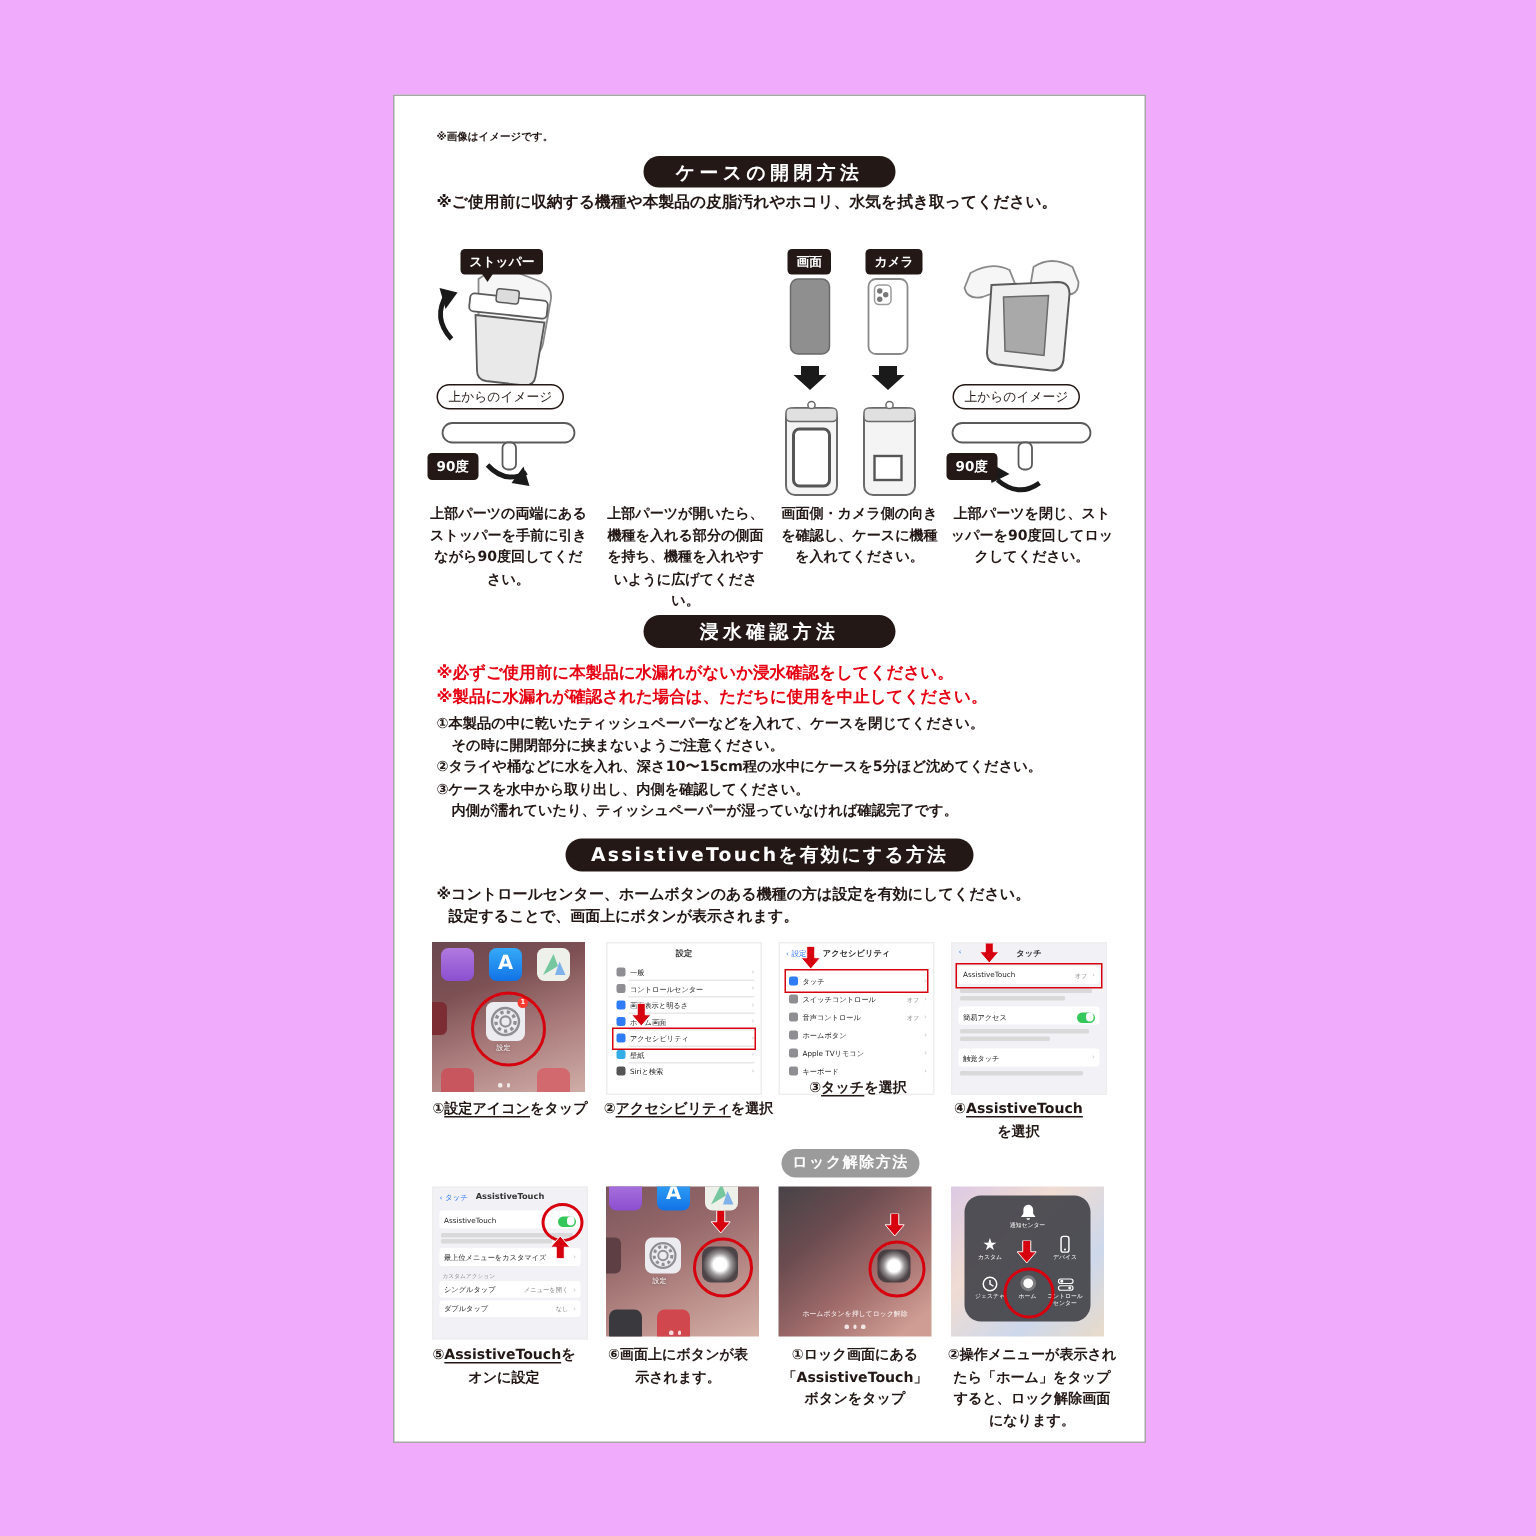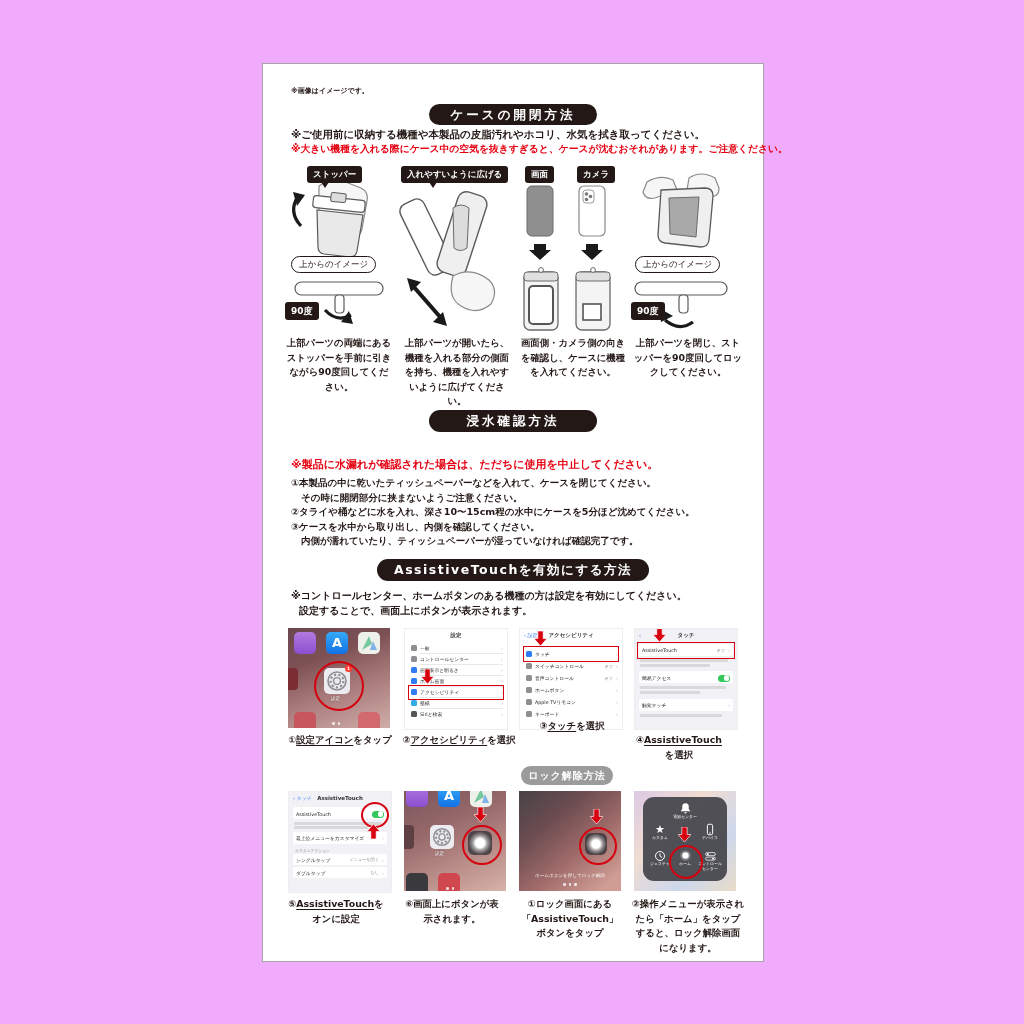--- a/index.html
+++ b/index.html
@@ -72,21 +72,20 @@
 <body>
 
 <div id="canvas">
   <div class="page">
 
     <div class="note-sm" style="left:28px;top:22px;">※画像はイメージです。</div>
 
     <div class="pill" style="left:166px;top:40px;width:168px;height:21px;line-height:21px;font-size:12.5px;">ケースの開閉方法</div>
 
     <div class="note" style="left:28px;top:64px;">※ご使用前に収納する機種や本製品の皮脂汚れやホコリ、水気を拭き取ってください。</div>
-    <div class="note note-red" style="left:28px;top:79px;font-size:9.8px;">※大きい機種を入れる際にケース中の空気を抜きすぎると、ケースが沈むおそれがあります。ご注意ください。</div>
 
     <div class="abs" style="left:0;top:100px;width:500px;height:170px;">
 
       <div class="abs" style="left:22px;top:0;width:106px;height:170px;">
         <div class="tag" style="left:22px;top:2px;"><span>ストッパー</span><i class="ptr"></i></div>
         <svg width="106" height="170" viewBox="0 0 106 170">
           <path d="M34 22 q12 -9 24 -5 l18 7 q8 4 6 13 l-5 28 q-2 9 -11 9 l-22 -3 q-9 -2 -10 -11 z" fill="#f6f6f6" stroke="#8a8a8a" stroke-width="1.2"></path>
           <rect x="28" y="34" width="52" height="12" rx="3" fill="#fff" stroke="#5a5a5a" stroke-width="1.2" transform="rotate(6 54 40)"></rect>
           <rect x="46" y="29" width="15" height="9" rx="2" fill="#dcdcdc" stroke="#5a5a5a" transform="rotate(6 53 33)"></rect>
           <path d="M32 46 l46 5 l-6 36 q-1 6 -7 6 l-26 -3 q-6 -1 -6 -7 z" fill="#e9e9e9" stroke="#5a5a5a" stroke-width="1.2"></path>
@@ -94,32 +93,20 @@
           <polygon points="8,28 20,31 12,42" fill="#1a1a1a"></polygon>
           <rect x="10" y="118" width="88" height="13" rx="6.5" fill="#fff" stroke="#5a5a5a" stroke-width="1.2"></rect>
           <rect x="50" y="131" width="9" height="18" rx="3.5" fill="#fff" stroke="#5a5a5a" stroke-width="1.2"></rect>
           <path d="M40 146 q12 13 26 5" fill="none" stroke="#1a1a1a" stroke-width="3.2"></path>
           <polygon points="68,160 56,158 64,147" fill="#1a1a1a"></polygon>
         </svg>
         <div class="opill" style="left:6px;top:92px;">上からのイメージ</div>
         <div class="tag" style="left:0px;top:138px;font-size:9px;">90度</div>
       </div>
 
-      <div class="abs" style="left:132px;top:0;width:120px;height:170px;">
-        <div class="tag" style="left:6px;top:2px;"><span>入れやすいように広げる</span><i class="ptr" style="left:28px;"></i></div>
-        <svg width="120" height="170" viewBox="0 0 120 170">
-          <rect x="18" y="34" width="26" height="78" rx="8" fill="#fff" stroke="#5a5a5a" stroke-width="1.4" transform="rotate(-26 31 73)"></rect>
-          <rect x="52" y="28" width="30" height="84" rx="9" fill="#efefef" stroke="#5a5a5a" stroke-width="1.4" transform="rotate(18 67 70)"></rect>
-          <path d="M58 44 q8 -6 16 0 l-2 40 q-7 5 -13 0 z" fill="#dcdcdc" stroke="#6a6a6a"></path>
-          <path d="M58 112 q18 -10 36 4 q10 10 2 24 q-14 12 -30 2 q-14 -8 -8 -30 z" fill="#f6f6f6" stroke="#8a8a8a" stroke-width="1.2"></path>
-          <path d="M18 122 L46 154" fill="none" stroke="#1a1a1a" stroke-width="4"></path>
-          <polygon points="12,114 26,118 16,128" fill="#1a1a1a"></polygon>
-          <polygon points="52,162 48,148 38,158" fill="#1a1a1a"></polygon>
-        </svg>
-      </div>
 
       <div class="abs" style="left:254px;top:0;width:108px;height:170px;">
         <div class="tag" style="left:8px;top:2px;">画面</div>
         <div class="tag" style="left:60px;top:2px;">カメラ</div>
         <svg width="108" height="170" viewBox="0 0 108 170">
           <rect x="10" y="22" width="26" height="50" rx="5" fill="#8f8f8f" stroke="#6a6a6a"></rect>
           <rect x="62" y="22" width="26" height="50" rx="5" fill="#fff" stroke="#8a8a8a" stroke-width="1.2"></rect>
           <rect x="66" y="26" width="11" height="13" rx="3" fill="#fff" stroke="#9a9a9a"></rect>
           <circle cx="69.5" cy="30" r="1.8" fill="#777"></circle>
             <circle cx="73.5" cy="32.5" r="1.8" fill="#777"></circle>
@@ -152,20 +139,21 @@
         <div class="tag" style="left:4px;top:138px;font-size:9px;">90度</div>
       </div>
     </div>
 
     <div class="cap" style="left:23px;top:272px;width:106px;">上部パーツの両端にあるストッパーを手前に引きながら90度回してください。</div>
     <div class="cap" style="left:256px;top:272px;width:108px;">画面側・カメラ側の向きを確認し、ケースに機種を入れてください。</div>
     <div class="cap" style="left:138px;top:272px;width:112px;">上部パーツが開いたら、機種を入れる部分の側面を持ち、機種を入れやすいように広げてください。</div>
     <div class="cap" style="left:370px;top:272px;width:110px;">上部パーツを閉じ、ストッパーを90度回してロックしてください。</div>
 
     <div class="pill" style="left:166px;top:346px;width:168px;height:22px;line-height:22px;font-size:12.5px;">浸水確認方法</div>
+    <div class="warn" style="left:28px;top:377px;">※必ずご使用前に本製品に水漏れがないか浸水確認をしてください。</div>
     <div class="warn" style="left:28px;top:393px;">※製品に水漏れが確認された場合は、ただちに使用を中止してください。</div>
     <div class="abs lst" style="left:28px;top:412px;">
       <div>①本製品の中に乾いたティッシュペーパーなどを入れて、ケースを閉じてください。</div>
       <div class="indent">その時に開閉部分に挟まないようご注意ください。</div>
       <div>②タライや桶などに水を入れ、深さ10〜15cm程の水中にケースを5分ほど沈めてください。</div>
       <div>③ケースを水中から取り出し、内側を確認してください。</div>
       <div class="indent">内側が濡れていたり、ティッシュペーパーが湿っていなければ確認完了です。</div>
     </div>
 
     <div class="pill" style="left:114px;top:495px;width:272px;height:22px;line-height:22px;font-size:12.5px;letter-spacing:1.5px;">AssistiveTouchを有効にする方法</div>

